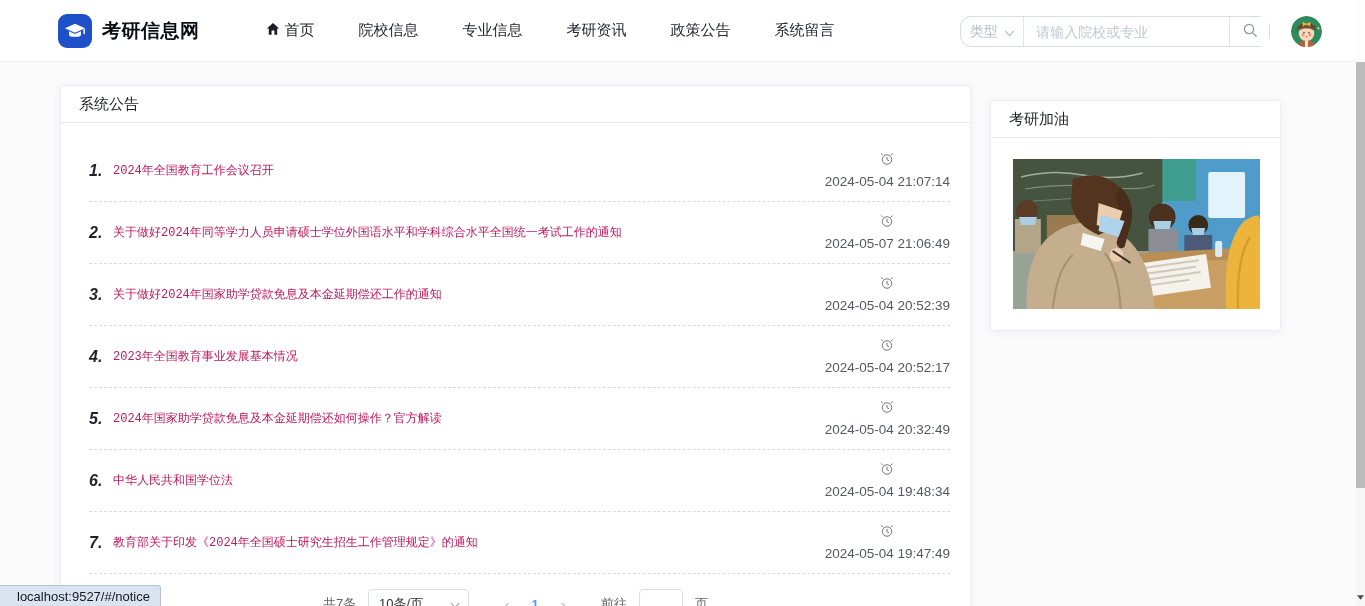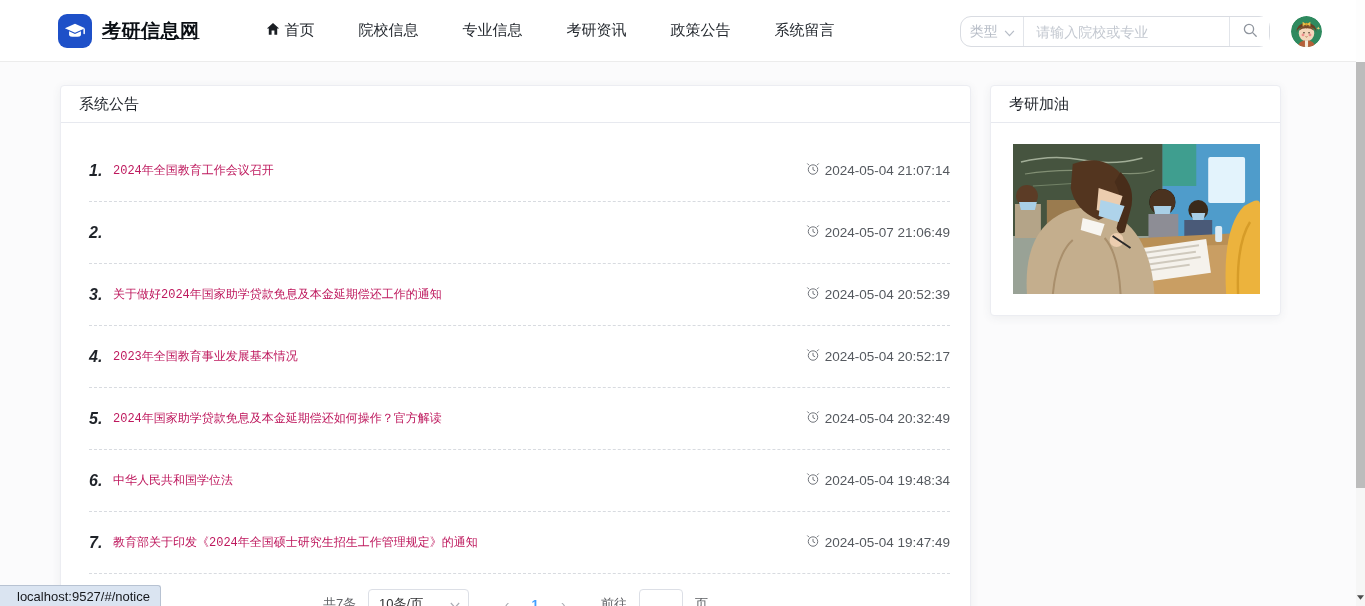--- a/index.html
+++ b/index.html
@@ -10,21 +10,21 @@
     position: relative;
     color: #24292f;
   }
 
   
   .header {
     position: absolute; top: 0; left: 0; width: 1356px; height: 62px;
     background: #fff; border-bottom: 1px solid #ececec;
     display: flex; align-items: center; z-index: 5;
   }
-  .brand { display: flex; align-items: center; margin-left: 58px; cursor: pointer; text-decoration: underline; }
+  .brand { display: flex; align-items: center; margin-left: 58px; cursor: pointer; }
   .brand-logo {
     width: 34px; height: 34px; border-radius: 9px; background: #1e50c8;
     display: flex; align-items: center; justify-content: center;
   }
   .brand-name { font-size: 19px; font-weight: bold; color: #0b0f14; margin-left: 10px; letter-spacing: 0.5px; }
 
   .nav { display: flex; align-items: center; margin-left: 66px; gap: 44px; }
   .nav-item { font-size: 15px; color: #24292f; cursor: pointer; display: flex; align-items: center; gap: 5px; white-space: nowrap; }
 
   .search-group {
@@ -51,37 +51,37 @@
   .card {
     position: absolute; background: #fff; border: 1px solid #ecedf2; border-radius: 4px;
     box-shadow: 0 2px 10px rgba(60,70,90,0.07);
   }
   .card-header {
     height: 37px; display: flex; align-items: center; padding: 0 18px;
     border-bottom: 1px solid #e7e9ef;
     font-size: 15px; font-weight: normal; color: #1f2329;
   }
   .notice-card { left: 60px; top: 85px; width: 911px; height: 640px; }
-  .side-card   { left: 990px; top: 85px; width: 291px; height: 231px; }
+  .side-card   { left: 990px; top: 100px; width: 291px; height: 231px; }
 
   
   .notice-list { padding-top: 17px; }
   .notice-item { cursor: pointer; }
   .notice-row {
     height: 61px; display: flex; align-items: center;
     padding: 0 20px 0 28px;
   }
   .notice-index {
     font-size: 16px; font-weight: bold; font-style: italic; color: #1f2329;
     width: 24px; flex: 0 0 auto;
   }
   .notice-title { font-size: 12px; color: #be185d; font-family: Liberation Mono, monospace; }
   .notice-time {
     margin-left: auto; display: flex; align-items: center; gap: 5px;
-    font-size: 13.5px; color: #55595f; white-space: nowrap;
+    font-size: 13.5px; color: #55595f; white-space: nowrap; flex-direction: column;
   }
   .notice-divider { border-top: 1px dashed #d8dbe0; margin: 0 20px 0 28px; }
 
   
   .pagination {
     margin-top: 15px; display: flex; justify-content: center; align-items: center;
     gap: 12px; font-size: 13px; color: #606266;
   }
   .page-size-select {
     width: 101px; height: 30px; border: 1px solid #dcdfe6; border-radius: 4px;
@@ -227,20 +227,21 @@
             </svg>
           </span>
           <span>2024-05-04 21:07:14</span>
         </span>
       </div>
       <div class="notice-divider"></div>
     </div>
       <div class="notice-item">
       <div class="notice-row">
         <span class="notice-index">2.</span>
+        <span class="notice-title">关于做好2024年同等学力人员申请硕士学位外国语水平和学科综合水平全国统一考试工作的通知</span>
         <span class="notice-time">
           <span>
             <svg width="14" height="14" viewBox="0 0 16 16">
               <circle cx="8" cy="8.6" r="5.4" fill="none" stroke="#6b6f76" stroke-width="1.1"></circle>
               <polyline points="8,5.6 8,8.8 10.4,10" fill="none" stroke="#6b6f76" stroke-width="1.1"></polyline>
               <line x1="3.2" y1="3.4" x2="1.8" y2="2" stroke="#6b6f76" stroke-width="1.1" stroke-linecap="round"></line>
               <line x1="12.8" y1="3.4" x2="14.2" y2="2" stroke="#6b6f76" stroke-width="1.1" stroke-linecap="round"></line>
             </svg>
           </span>
           <span>2024-05-07 21:06:49</span>

